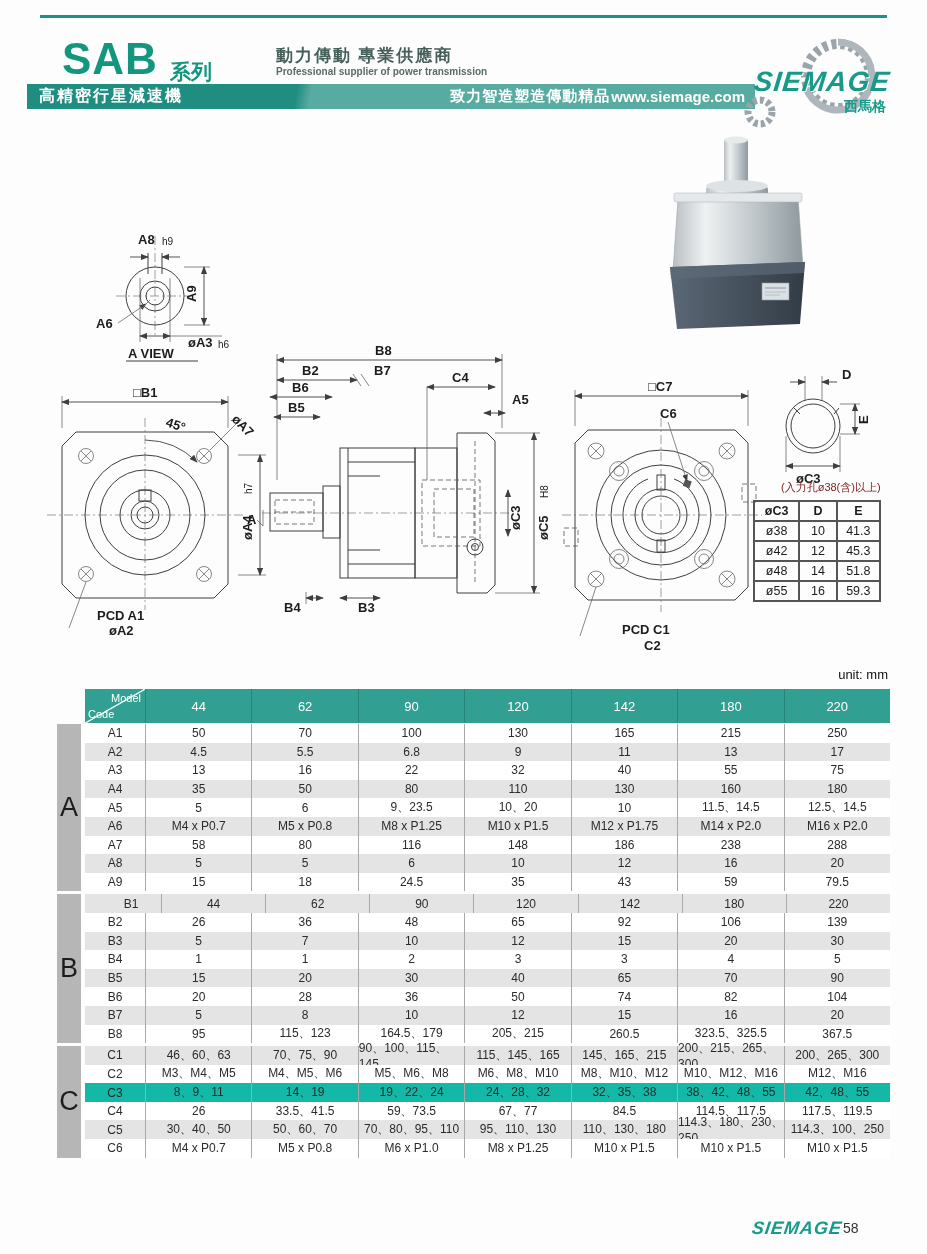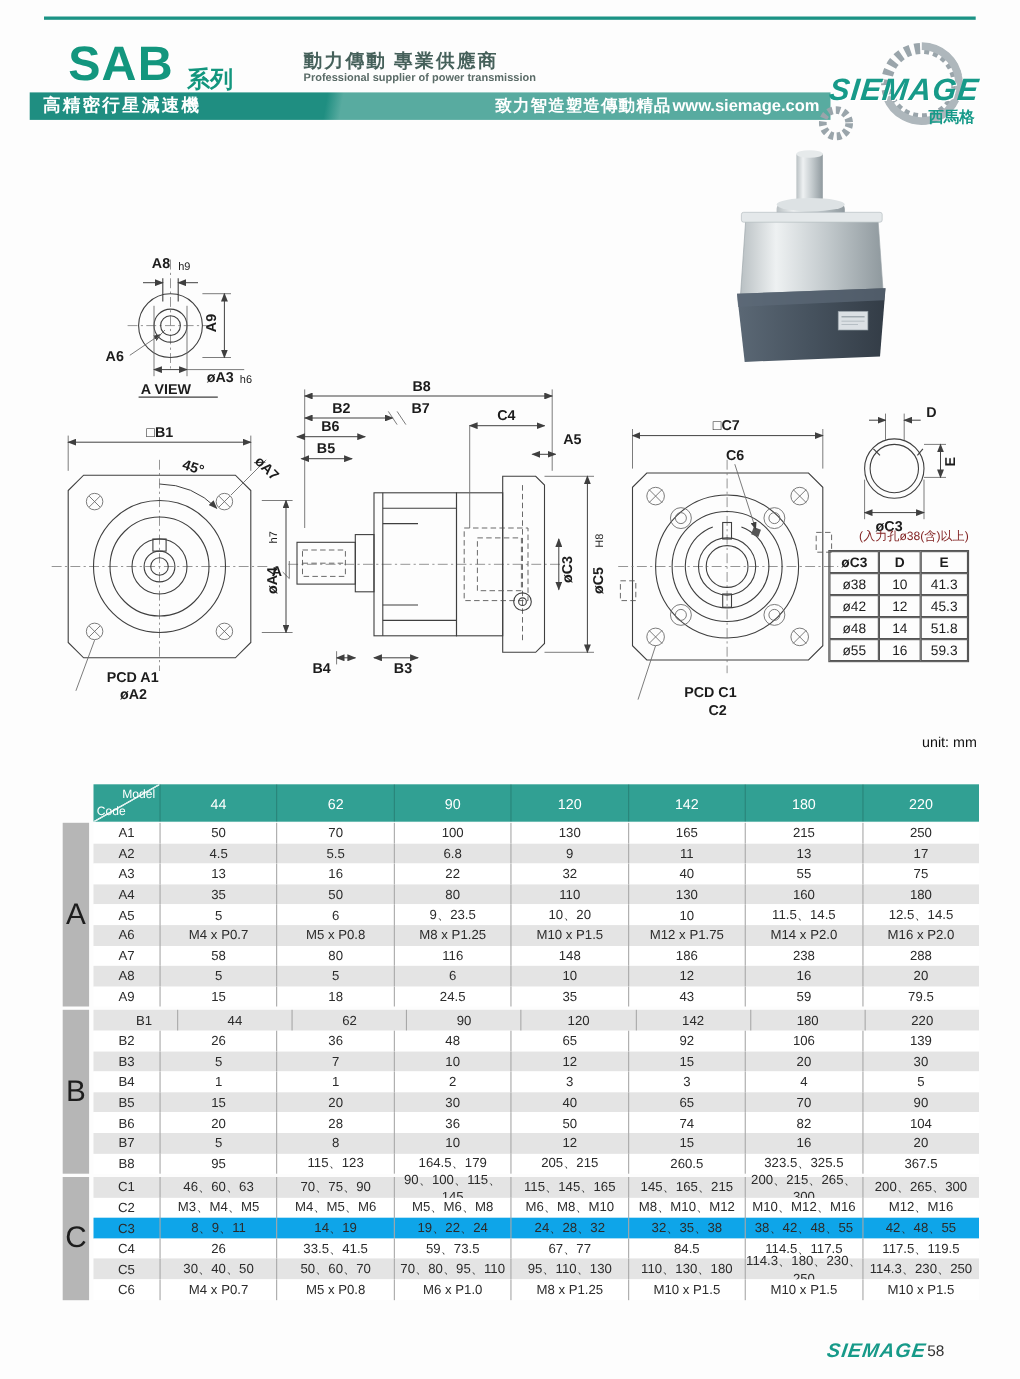--- a/index.html
+++ b/index.html
@@ -33,21 +33,21 @@
   
   .hole-note { left:743px; top:480px; font-size:11px; color:#7f1d1d;margin-left:38px; }
   .hole-table { left:753px; top:500px; width:128px; border:1px solid #555; border-collapse:collapse; }
   .hole-table div.hrow { display:flex; }
   .hole-table div.hcell { border:1px solid #555; height:20px; display:flex; align-items:center; justify-content:center; font-size:12.5px; color:#1c1c1c; }
   .hc0 { width:46px; } .hc1 { width:38px; } .hc2 { width:44px; }
 
   .unit-label { left:790px; top:667px; width:98px; text-align:right; font-size:13px; color:#111; }
 
   
-  .table-wrap { left:57px; top:713px; width:833px;text-align:center; }
+  .table-wrap { left:57px; top:689px; width:833px; }
   .mt-header { display:flex; margin-left:28px; height:34px; background:#31a093; color:#fff; }
   .mt-corner { width:60px; position:relative; font-size:11px;
     background:linear-gradient(to bottom right, transparent 48.5%, rgba(255,255,255,.85) 49.5%, rgba(255,255,255,.85) 51%, transparent 52%); }
   .mt-corner .ctop { position:absolute; right:4px; top:3px; }
   .mt-corner .cbot { position:absolute; left:3px; bottom:3px; }
   .mt-col { flex:1; display:flex; align-items:center; justify-content:center; font-size:13px; border-left:1px solid rgba(0,0,0,.18); }
   .mt-section { display:flex; margin-top:3px; }
   .mt-section.first { margin-top:1px; }
   .mt-strip { width:24px; margin-right:4px; background:#b6b6b6; display:flex; align-items:center; justify-content:center; font-size:27px; color:#1d1d1d; }
   .mt-rows { flex:1; display:flex; flex-direction:column; }
@@ -565,21 +565,21 @@
             <div class="mt-row" style="background: rgb(255, 255, 255);">
               <div class="mt-cell mt-code">C2</div>
               <div class="mt-cell mt-val">M3、M4、M5</div>
               <div class="mt-cell mt-val">M4、M5、M6</div>
               <div class="mt-cell mt-val">M5、M6、M8</div>
               <div class="mt-cell mt-val">M6、M8、M10</div>
               <div class="mt-cell mt-val">M8、M10、M12</div>
               <div class="mt-cell mt-val">M10、M12、M16</div>
               <div class="mt-cell mt-val">M12、M16</div>
             </div>
-            <div class="mt-row" style="background: #0ea5e9;">
+            <div class="mt-row" style="background: #14b8a6;">
               <div class="mt-cell mt-code">C3</div>
               <div class="mt-cell mt-val">8、9、11</div>
               <div class="mt-cell mt-val">14、19</div>
               <div class="mt-cell mt-val">19、22、24</div>
               <div class="mt-cell mt-val">24、28、32</div>
               <div class="mt-cell mt-val">32、35、38</div>
               <div class="mt-cell mt-val">38、42、48、55</div>
               <div class="mt-cell mt-val">42、48、55</div>
             </div>
             <div class="mt-row" style="background: rgb(255, 255, 255);">
@@ -593,21 +593,21 @@
               <div class="mt-cell mt-val">117.5、119.5</div>
             </div>
             <div class="mt-row" style="background: rgb(228, 228, 228);">
               <div class="mt-cell mt-code">C5</div>
               <div class="mt-cell mt-val">30、40、50</div>
               <div class="mt-cell mt-val">50、60、70</div>
               <div class="mt-cell mt-val">70、80、95、110</div>
               <div class="mt-cell mt-val">95、110、130</div>
               <div class="mt-cell mt-val">110、130、180</div>
               <div class="mt-cell mt-val">114.3、180、230、250</div>
-              <div class="mt-cell mt-val">114.3、230、250</div>
+              <div class="mt-cell mt-val">114.3、100、250</div>
             </div>
             <div class="mt-row" style="background: rgb(255, 255, 255);">
               <div class="mt-cell mt-code">C6</div>
               <div class="mt-cell mt-val">M4 x P0.7</div>
               <div class="mt-cell mt-val">M5 x P0.8</div>
               <div class="mt-cell mt-val">M6 x P1.0</div>
               <div class="mt-cell mt-val">M8 x P1.25</div>
               <div class="mt-cell mt-val">M10 x P1.5</div>
               <div class="mt-cell mt-val">M10 x P1.5</div>
               <div class="mt-cell mt-val">M10 x P1.5</div>

